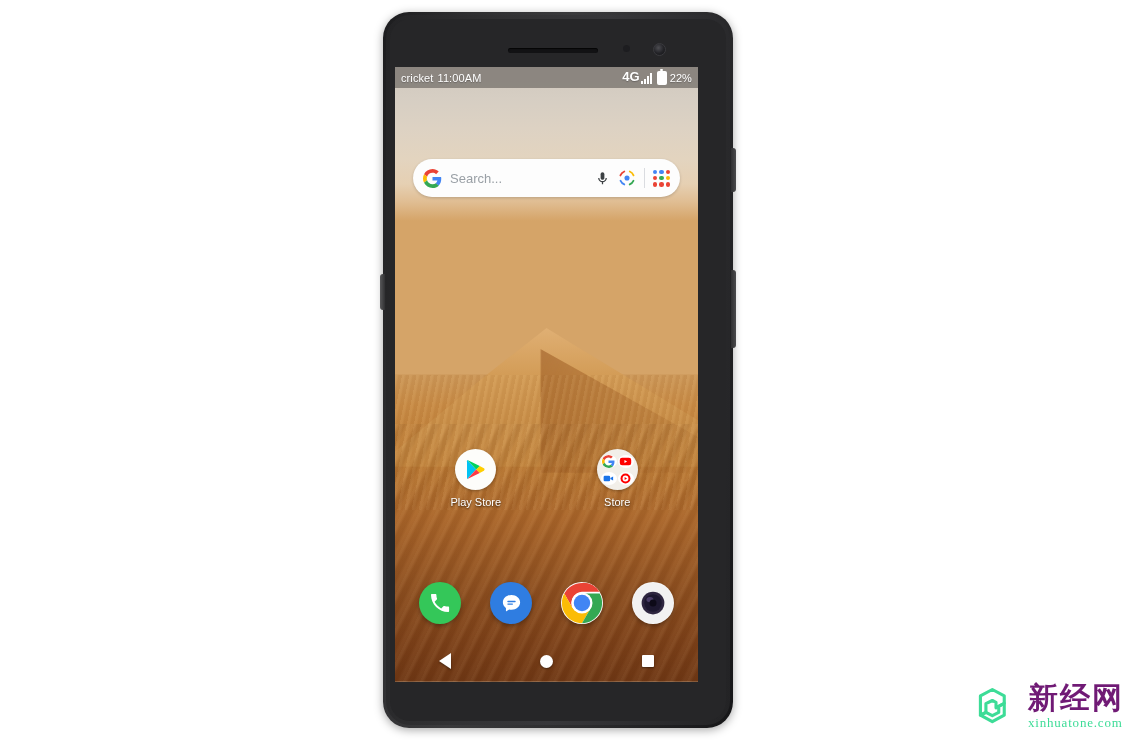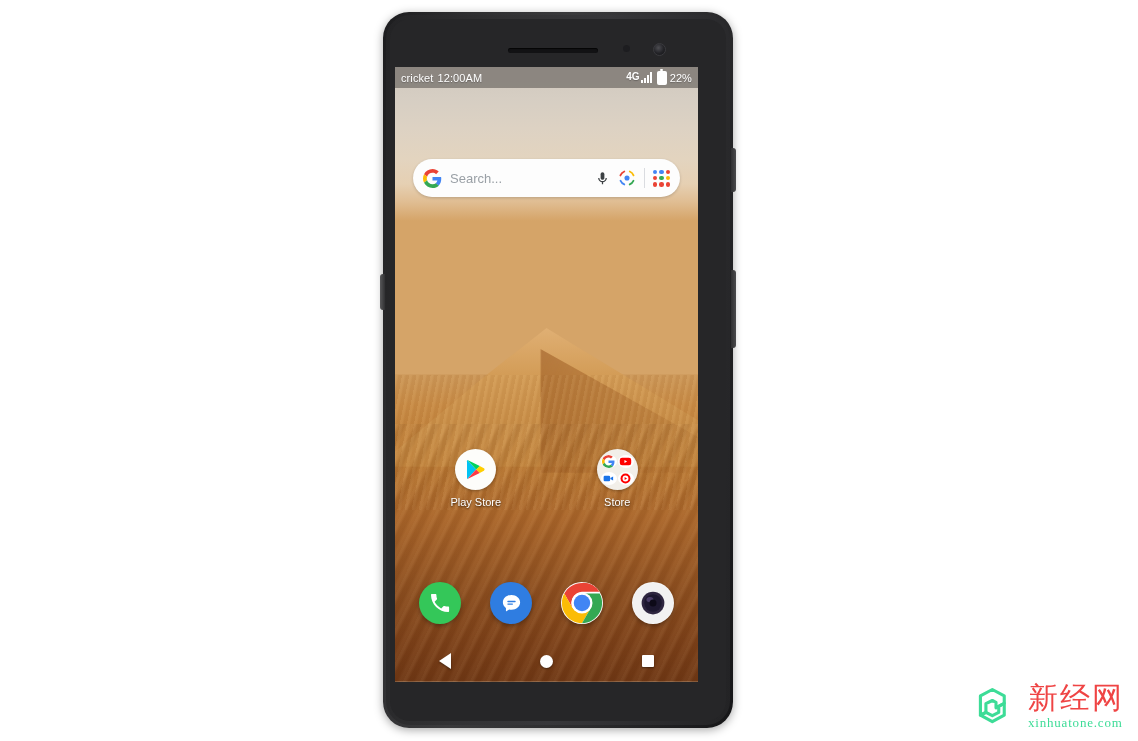--- a/index.html
+++ b/index.html
@@ -179,21 +179,21 @@
     box-sizing: border-box;
     color: #fff;
     font-size: 11px;
     letter-spacing: .1px;
     text-shadow: 0 1px 1px rgba(0,0,0,.25);
   }
   #status-left { display:flex; align-items:center; gap:4px; }
   #status-right { display:flex; align-items:center; gap:3px; }
   .signal-group { display:flex; align-items:flex-end; gap:1px; position:relative; }
   #network-type-label {
-    font-size: 10px;
+    font-size: 13px;
     font-weight: bold;
     line-height: 1;
     position: relative;
     top: -1px;
     text-align: center;
   }
   #signal-bars-icon {
     width: 13px; height: 11px;
     position: relative;
   }
@@ -378,24 +378,24 @@
     right: 14px;
     bottom: 12px;
     display: flex;
     align-items: center;
     gap: 10px;
   }
   #watermark-logo-icon { width: 44px; height: 44px; }
   #watermark-text-block { display: flex; flex-direction: column; line-height: 1; }
   #watermark-cn-text {
     font-size: 30px;
-    color: #ef4444;
+    color: #701a75;
     font-family: "DejaVu Sans", sans-serif;
     letter-spacing: 2px;
-    font-weight: normal;
+    font-weight: bold;
   }
   #watermark-url-text {
     font-size: 13px;
     color: #3ddc97;
     font-family: "Liberation Serif", serif;
     letter-spacing: .8px;
     margin-top: 3px;
   }
 </style>
 </head>
@@ -418,21 +418,21 @@
     <div id="wallpaper">
       <div id="wallpaper-dune"></div>
       <div id="wallpaper-dune-shadow"></div>
       <div id="wallpaper-ridges-2"></div>
       <div id="wallpaper-ridges"></div>
     </div>
 
     <div id="status-bar">
       <div id="status-left">
         <span>cricket</span>
-        <span>12:00AM</span>
+        <span>11:00AM</span>
       </div>
       <div id="status-right">
         <span class="signal-group">
           <span id="network-type-label">4G</span>
           <span id="signal-bars-icon">
             <i style="left:0;height:3px;"></i>
             <i style="left:3px;height:5px;"></i>
             <i style="left:6px;height:8px;"></i>
             <i style="left:9px;height:11px;"></i>
           </span>

